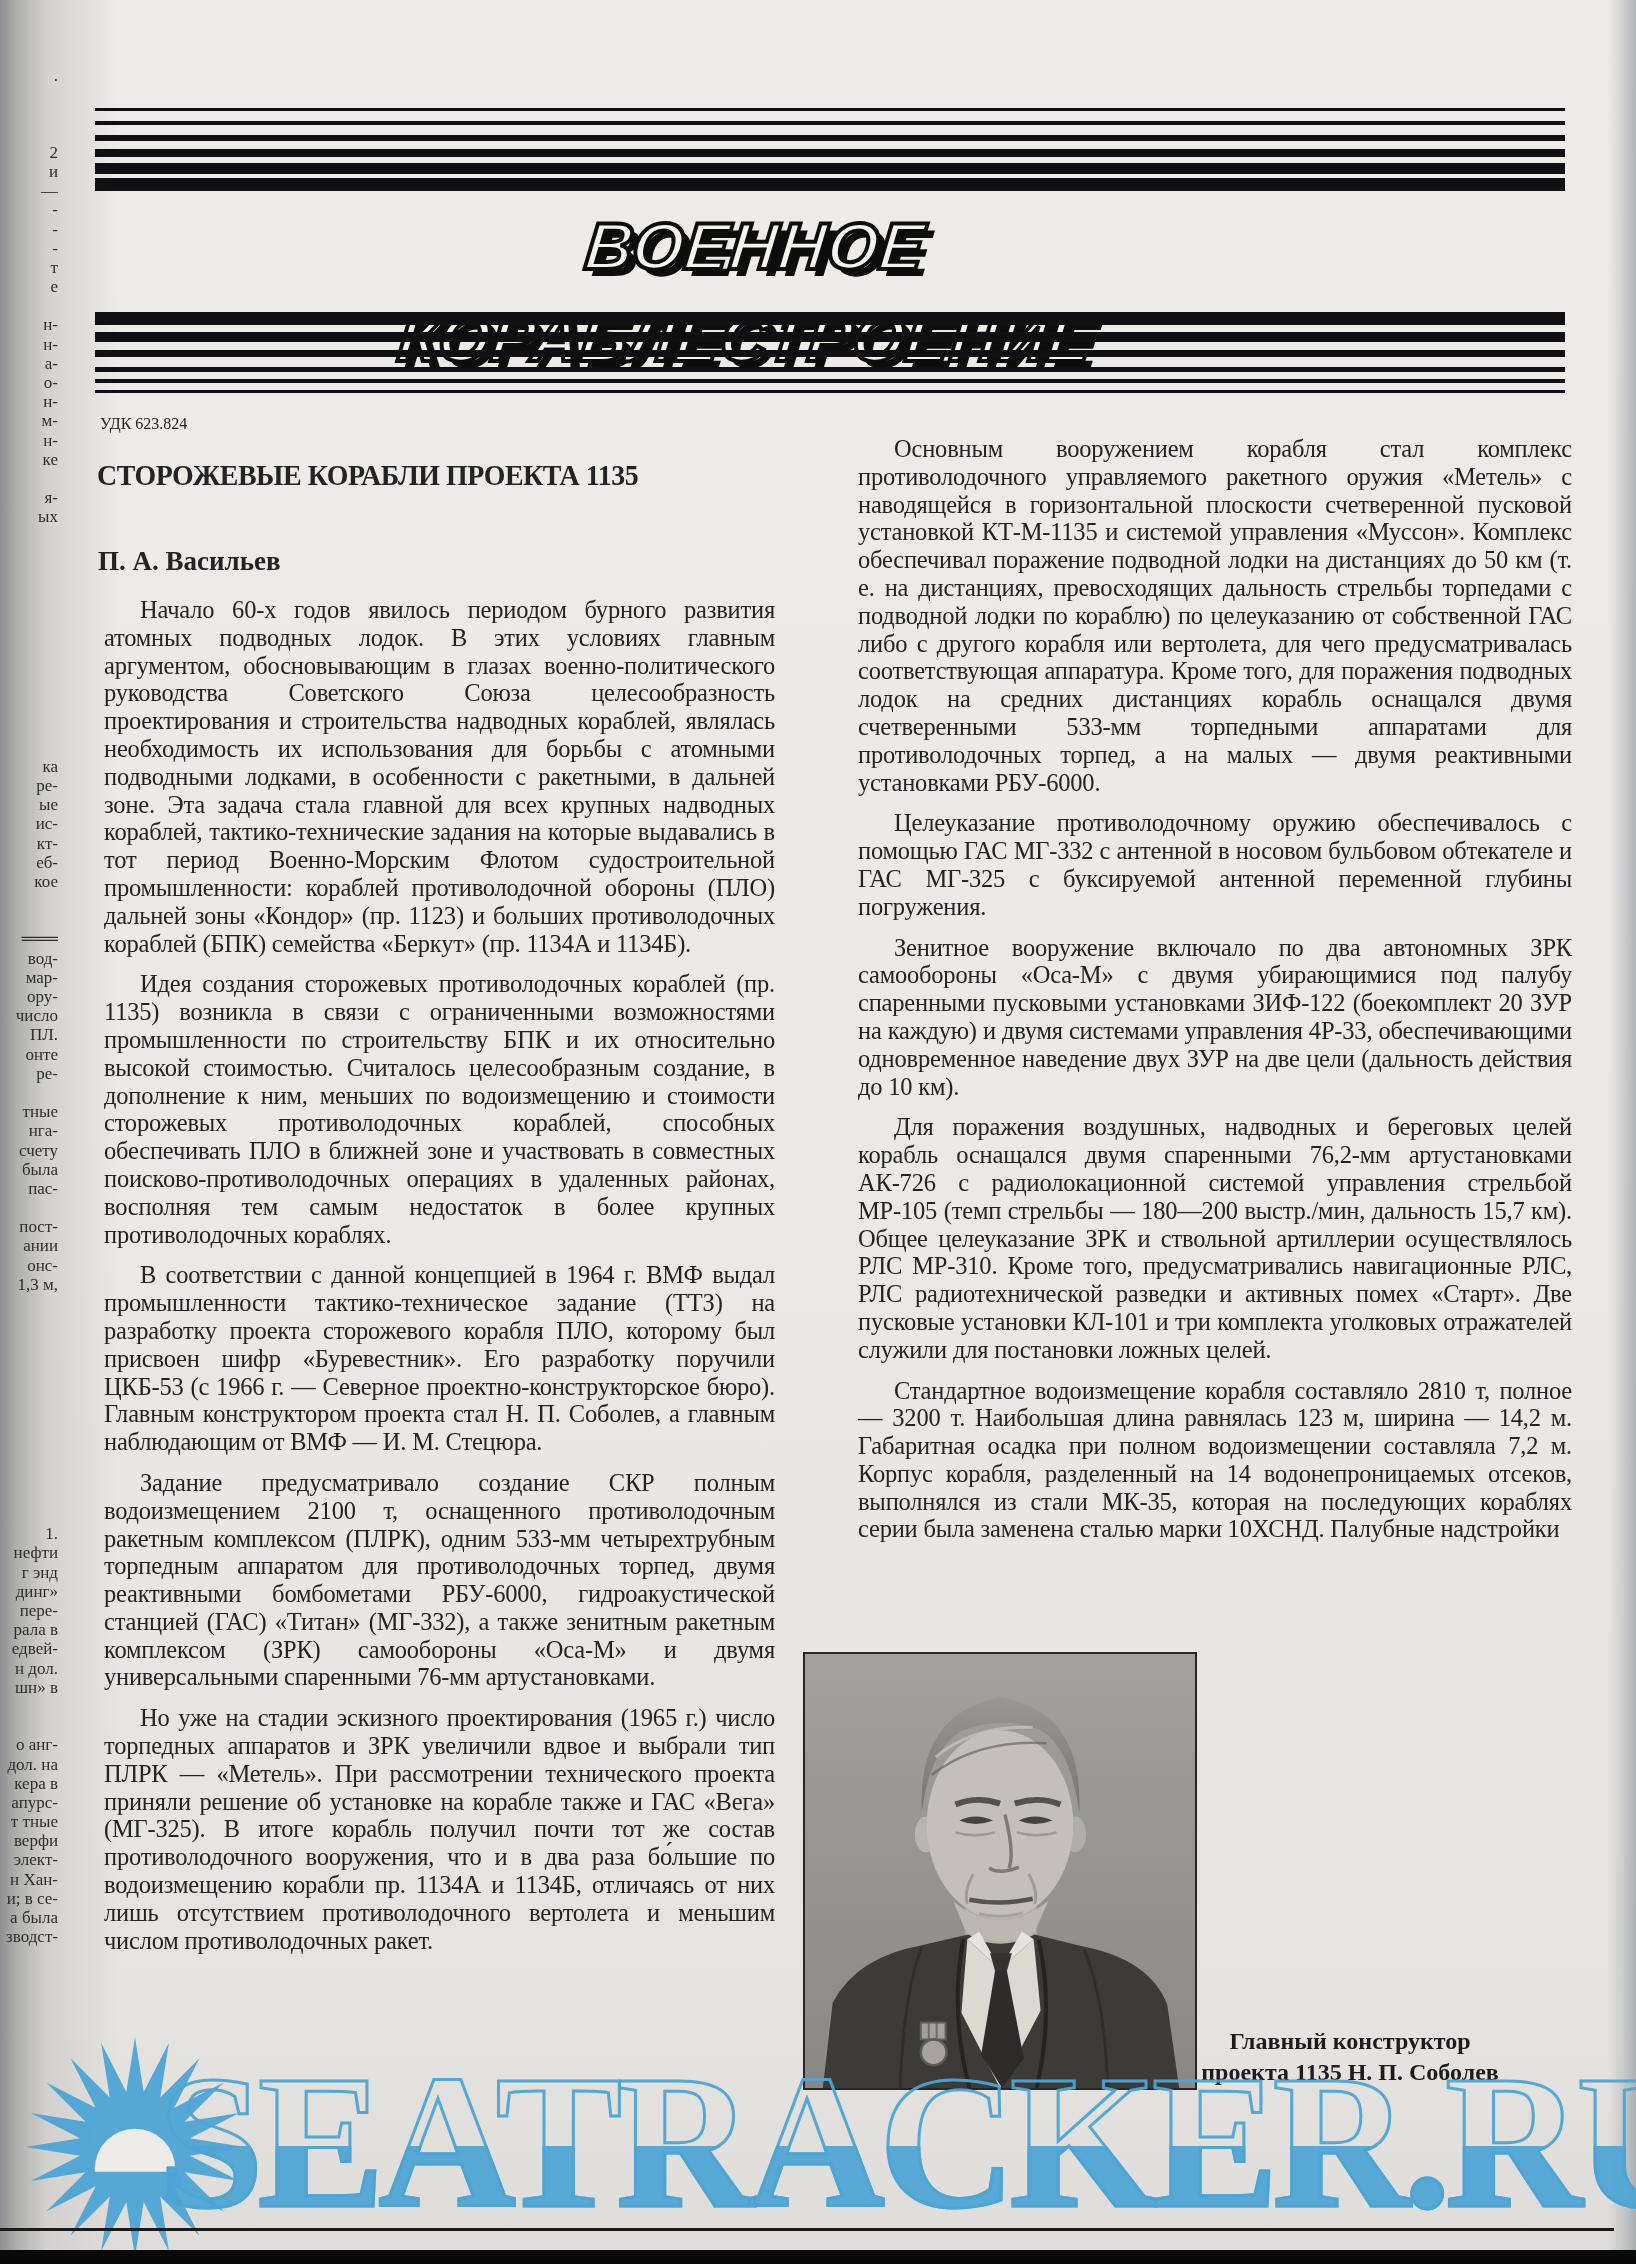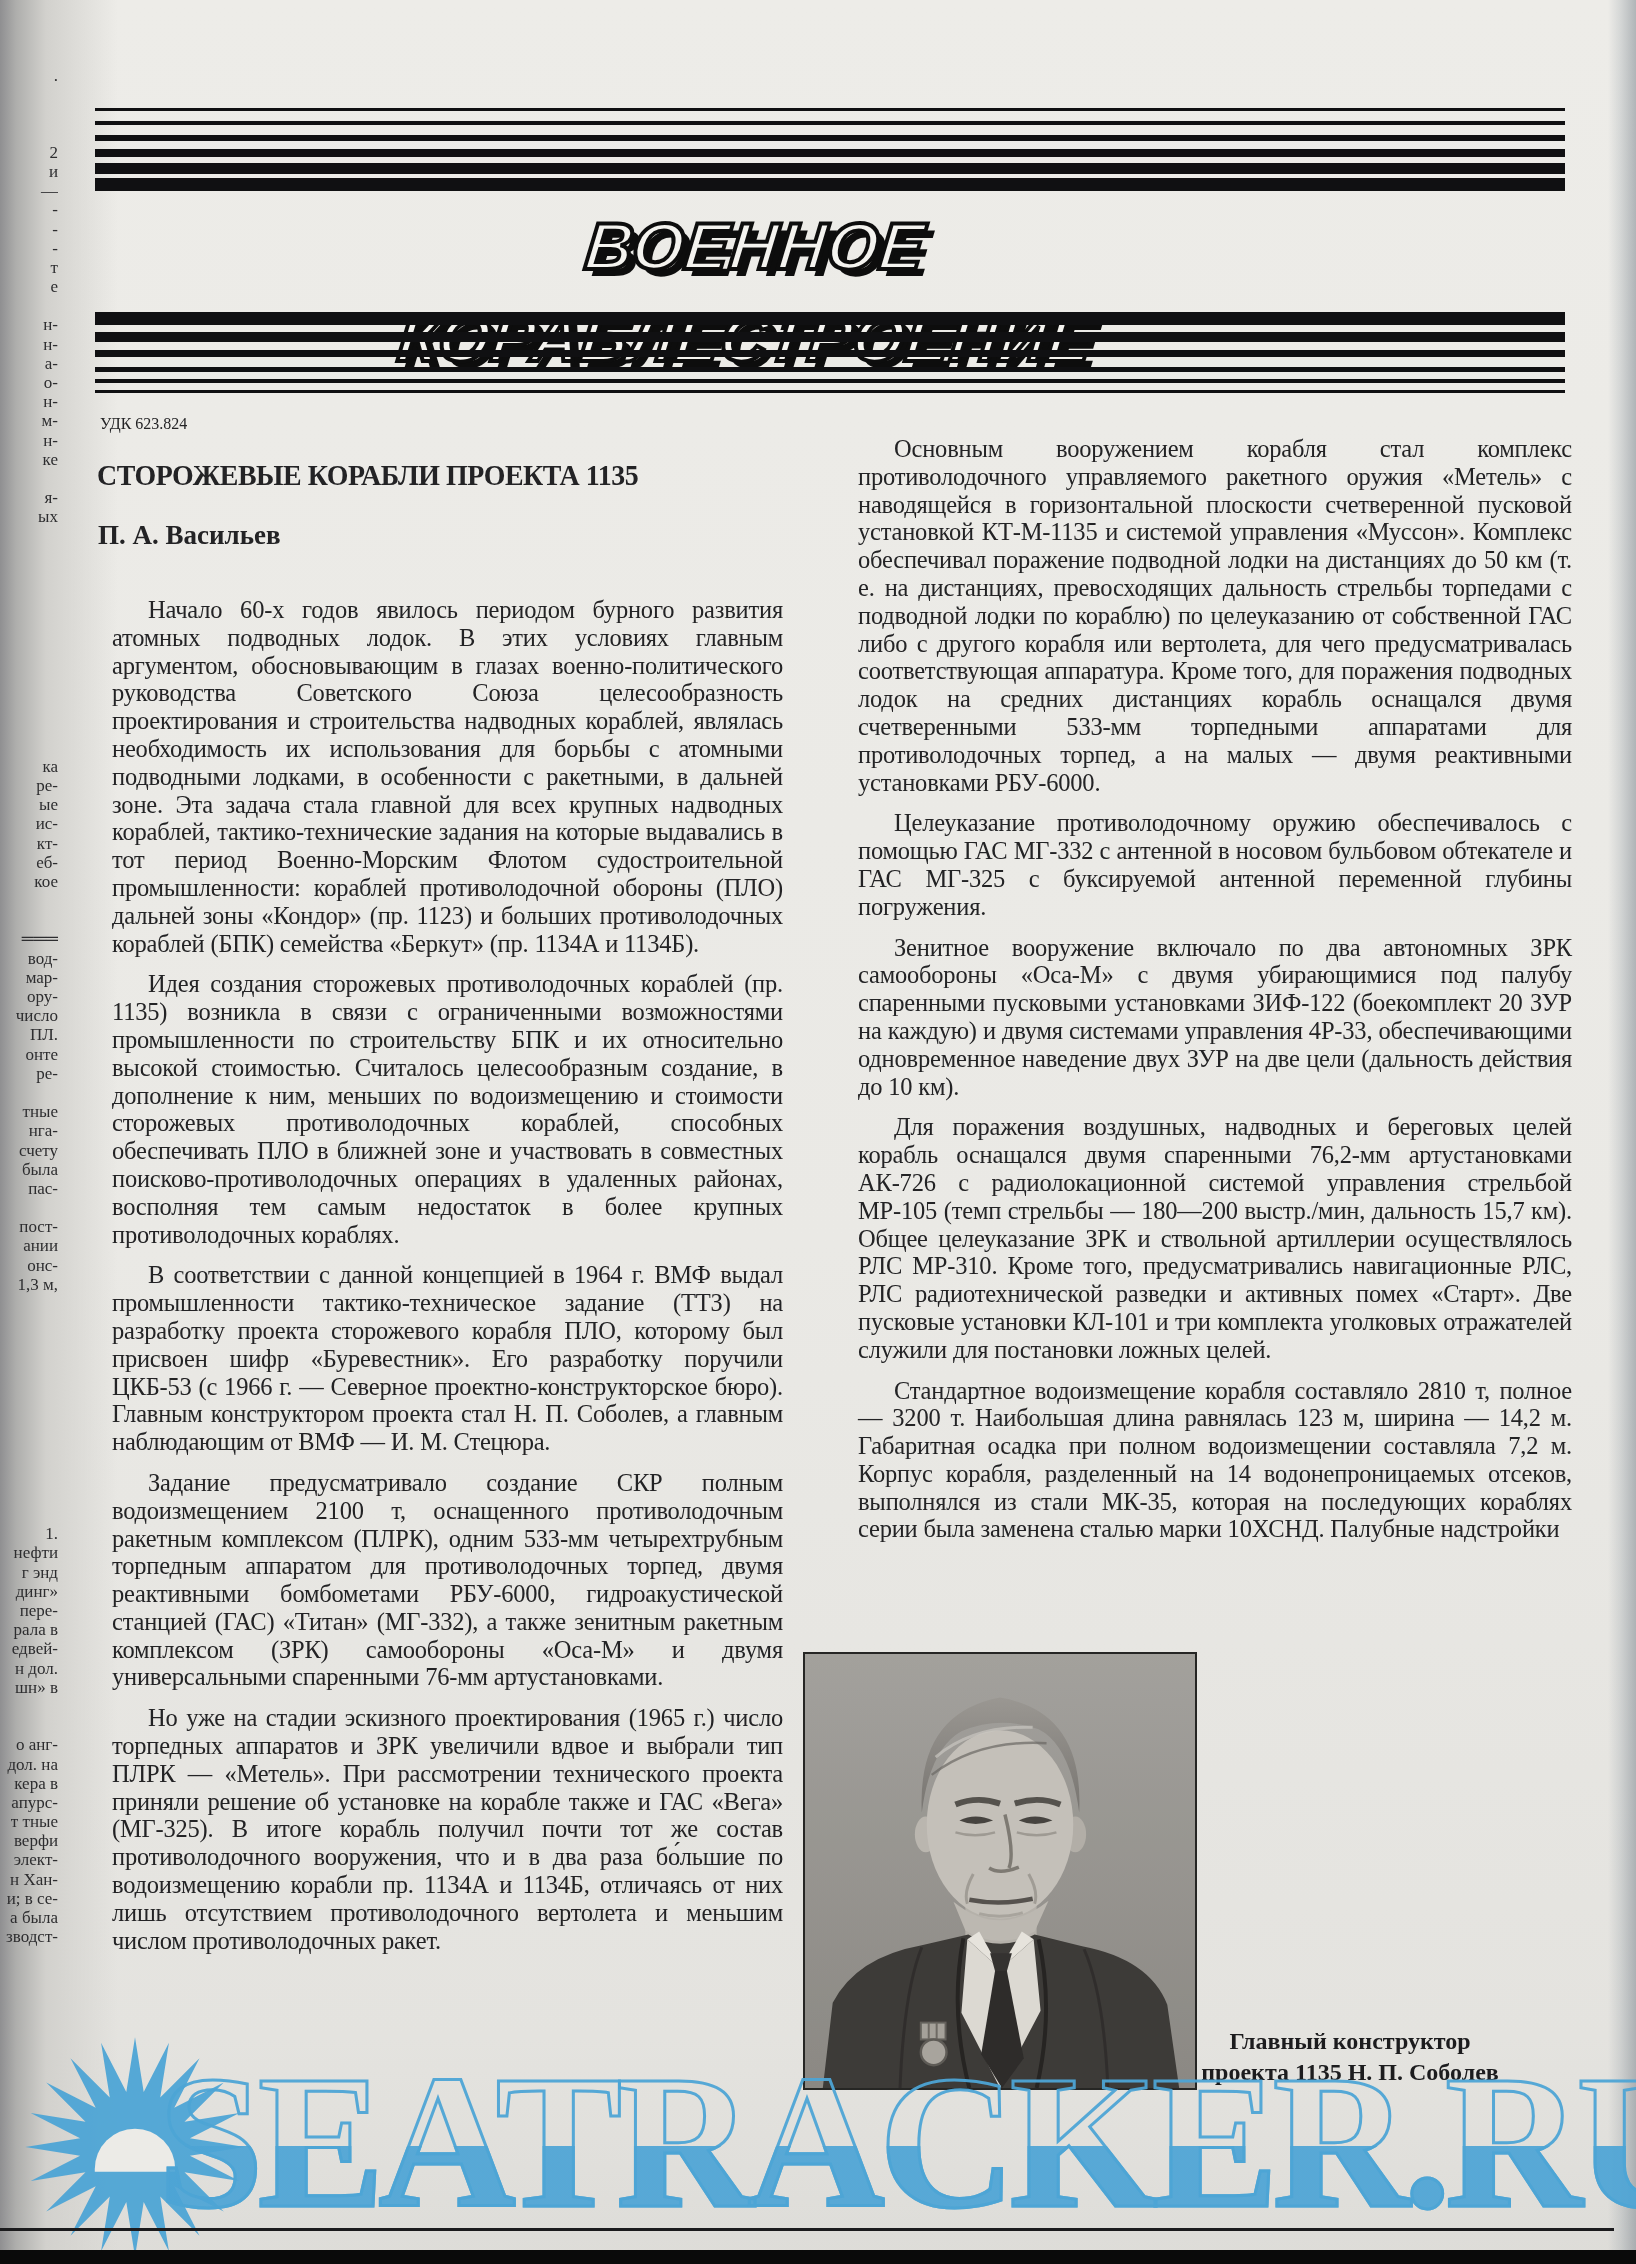--- a/index.html
+++ b/index.html
@@ -22,24 +22,24 @@
   .banner-title{
     position:absolute;left:275px;top:200px;width:960px;height:96px;z-index:2;
     text-align:center;font-family:"Liberation Sans",sans-serif;font-weight:bold;font-style:italic;
     font-size:66px;line-height:92px;letter-spacing:1px;word-spacing:26px;color:#f4f3ef;
     -webkit-text-stroke:4px #0d0d0d;text-shadow:8px 7px 0 #0d0d0d;transform:skewX(-6deg);
   }
 
   .udk{position:absolute;left:100px;top:415px;font-size:16px;z-index:2;}
   .article-title{position:absolute;left:97px;top:458px;width:700px;z-index:2;
     font-size:30px;font-weight:bold;letter-spacing:-0.5px;transform:scaleX(0.93);transform-origin:left;}
-  .article-author{position:absolute;left:98px;top:520px;font-size:27px;font-weight:bold;z-index:2;}
+  .article-author{position:absolute;left:98px;top:546px;font-size:27px;font-weight:bold;z-index:2;}
 
   .col{position:absolute;z-index:2;font-size:24.5px;line-height:27.8px;text-align:justify;letter-spacing:-0.2px;}
-  .col-left{left:99px;top:583px;width:697px;}
+  .col-left{left:91px;top:583px;width:697px;}
   .col-right{left:845px;top:422px;width:740px;}
   .para{margin:13px;text-indent:36px;}
 
   .photo{position:absolute;left:803px;top:1652px;width:394px;height:438px;z-index:2;
     border:2px solid #262624;box-sizing:border-box;background:#a5a29d;}
   .photo svg{display:block;width:100%;height:100%;}
   .photo-caption{position:absolute;left:1185px;top:2026px;width:330px;z-index:2;
     font-size:24px;font-weight:bold;text-align:center;line-height:31px;color:#1c1c1e;}
 
   .watermark{

